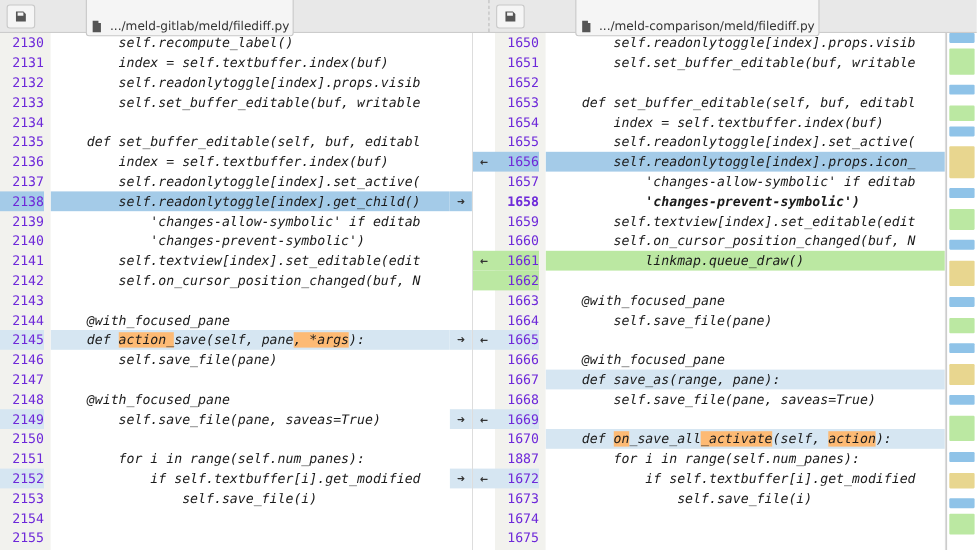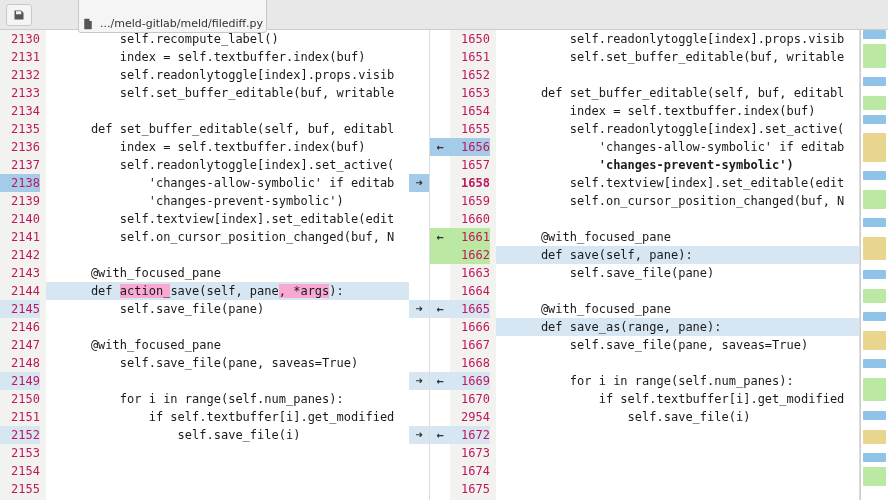--- a/index.html
+++ b/index.html
@@ -61,21 +61,21 @@
 }
 .pane {
   display: flex;
   flex: 1;
   overflow: hidden;
   border-right: 1px solid #ddd;
 }
 .gutter {
   width: 46px;
   background: #f2f2ee;
-  color: #be185d;
+  color: #6d28d9;
   text-align: right;
   padding-right: 6px;
   user-select: none;
   flex:none;
 }
 .gutter-right { text-align: right; padding-right:6px;}
 .arrow-col {
   width: 20px;
   background: #fff;
   flex:none;
@@ -83,21 +83,22 @@
 .gutter .row, .arrow-col .row { height: 18px; line-height: 18px; }
 .code {
   flex: 1;
   overflow: hidden;
 }
 .code .row {
   height: 18px;
   line-height: 18px;
   white-space: pre;
   color: #1a1a1a;
-  padding-left: 16px;
+  padding-left: 4px;
+  font-style: italic;
 }
 
 .hl-change { background: #a4cbe8; }
 .hl-change-line { background: #d6e6f2; }
 .hl-insert { background: #bbe8a2; }
 .bold { font-weight: bold; }
 .arrow { font-weight: bold; color:#333; text-align:center;}
 .mapstrip {
   width: 28px;
   flex: none;
@@ -105,37 +106,50 @@
   background: #fff;
   border-left:1px solid #ccc;
 }
 .mapstrip .seg {
   position: absolute;
   left: 2px; right: 2px;
   border-radius:1px;
 }
 
 
-.tok-change { background:#f9a8d4; }
+.tok-change { background:#fdba74; }
 </style>
 </head>
 <body>
 
 <div class="tabbar">
   <div class="tabpane">
     <button class="tab-btn">
       <svg viewBox="0 0 16 16">
           <path fill="#555" d="M2 2h9l3 3v9H2z M4 3v4h7V3z M5 10h6v3H5z"></path>
         </svg>
     </button>
     <div class="tab-label-wrap">
       <svg viewBox="0 0 16 16">
           <path fill="#555" d="M3 1h7l3 3v11H3z M10 1v3h3"></path>
         </svg>
       <span class="tab-path">.../meld-gitlab/meld/filediff.py</span>
+    </div>
+  </div>
+  <div class="tabpane">
+    <button class="tab-btn">
+      <svg viewBox="0 0 16 16">
+          <path fill="#555" d="M2 2h9l3 3v9H2z M4 3v4h7V3z M5 10h6v3H5z"></path>
+        </svg>
+    </button>
+    <div class="tab-label-wrap">
+      <svg viewBox="0 0 16 16">
+          <path fill="#555" d="M3 1h7l3 3v11H3z M10 1v3h3"></path>
+        </svg>
+      <span class="tab-path">.../meld-comparison/meld/filediff.py</span>
     </div>
   </div>
 </div>
 
 <div class="diff-area">
 
   <div class="pane">
     <div class="gutter" id="left-gutter">
         <div class="row">2130</div>
         <div class="row">2131</div>
@@ -166,20 +180,21 @@
       </div>
     <div class="code" id="left-code">
         <div class="row">        self.recompute_label()</div>
         <div class="row">        index = self.textbuffer.index(buf)</div>
         <div class="row">        self.readonlytoggle[index].props.visib</div>
         <div class="row">        self.set_buffer_editable(buf, writable</div>
         <div class="row"></div>
         <div class="row">    def set_buffer_editable(self, buf, editabl</div>
         <div class="row">        index = self.textbuffer.index(buf)</div>
         <div class="row">        self.readonlytoggle[index].set_active(</div>
+        <div class="row hl-change">        self.readonlytoggle[index].get_child()</div>
         <div class="row">            'changes-allow-symbolic' if editab</div>
         <div class="row">            'changes-prevent-symbolic')</div>
         <div class="row">        self.textview[index].set_editable(edit</div>
         <div class="row">        self.on_cursor_position_changed(buf, N</div>
         <div class="row"></div>
         <div class="row">    @with_focused_pane</div>
         <div class="row hl-change-line"><span>    def </span><span class="tok-change">action_</span><span>save(self, pane</span><span class="tok-change">, *args</span><span>):</span></div>
         <div class="row">        self.save_file(pane)</div>
         <div class="row"></div>
         <div class="row">    @with_focused_pane</div>
@@ -263,46 +278,48 @@
         <div class="row hl-insert">1661</div>
         <div class="row hl-insert">1662</div>
         <div class="row">1663</div>
         <div class="row">1664</div>
         <div class="row hl-change-line">1665</div>
         <div class="row">1666</div>
         <div class="row">1667</div>
         <div class="row">1668</div>
         <div class="row hl-change-line">1669</div>
         <div class="row">1670</div>
-        <div class="row">2954</div>
+        <div class="row">1887</div>
         <div class="row hl-change-line">1672</div>
         <div class="row">1673</div>
         <div class="row">1674</div>
         <div class="row">1675</div>
       </div>
     <div class="code" id="right-code">
         <div class="row">        self.readonlytoggle[index].props.visib</div>
         <div class="row">        self.set_buffer_editable(buf, writable</div>
         <div class="row"></div>
         <div class="row">    def set_buffer_editable(self, buf, editabl</div>
         <div class="row">        index = self.textbuffer.index(buf)</div>
         <div class="row">        self.readonlytoggle[index].set_active(</div>
+        <div class="row hl-change">        self.readonlytoggle[index].props.icon_</div>
         <div class="row">            'changes-allow-symbolic' if editab</div>
         <div class="row bold">            'changes-prevent-symbolic')</div>
         <div class="row">        self.textview[index].set_editable(edit</div>
         <div class="row">        self.on_cursor_position_changed(buf, N</div>
+        <div class="row hl-insert">            linkmap.queue_draw()</div>
         <div class="row"></div>
         <div class="row">    @with_focused_pane</div>
-        <div class="row hl-change-line">    def save(self, pane):</div>
         <div class="row">        self.save_file(pane)</div>
         <div class="row"></div>
         <div class="row">    @with_focused_pane</div>
         <div class="row hl-change-line">    def save_as(range, pane):</div>
         <div class="row">        self.save_file(pane, saveas=True)</div>
         <div class="row"></div>
+        <div class="row hl-change-line"><span>    def </span><span class="tok-change">on</span><span>_save_all</span><span class="tok-change">_activate</span><span>(self, </span><span class="tok-change">action</span><span>):</span></div>
         <div class="row">        for i in range(self.num_panes):</div>
         <div class="row">            if self.textbuffer[i].get_modified</div>
         <div class="row">                self.save_file(i)</div>
       </div>
   </div>
 
   <div class="mapstrip" id="mapstrip">
       <div class="seg" style="top: 0%; height: 2%; background: rgb(143, 195, 232);"></div>
       <div class="seg" style="top: 3%; height: 5%; background: rgb(187, 232, 162);"></div>
       <div class="seg" style="top: 10%; height: 2%; background: rgb(143, 195, 232);"></div>

